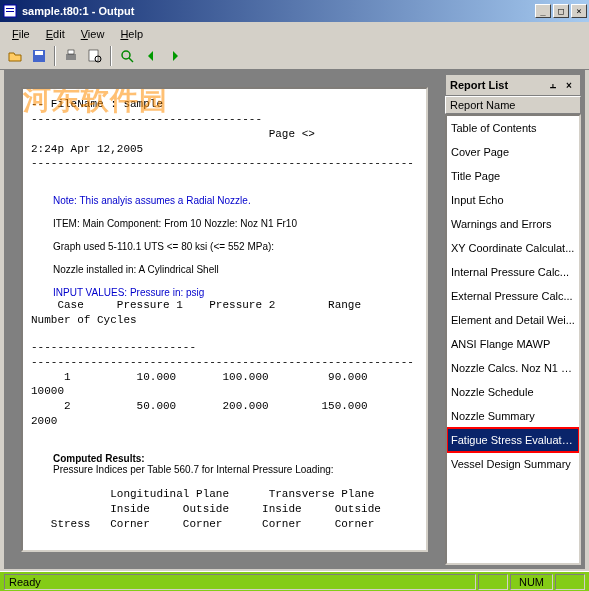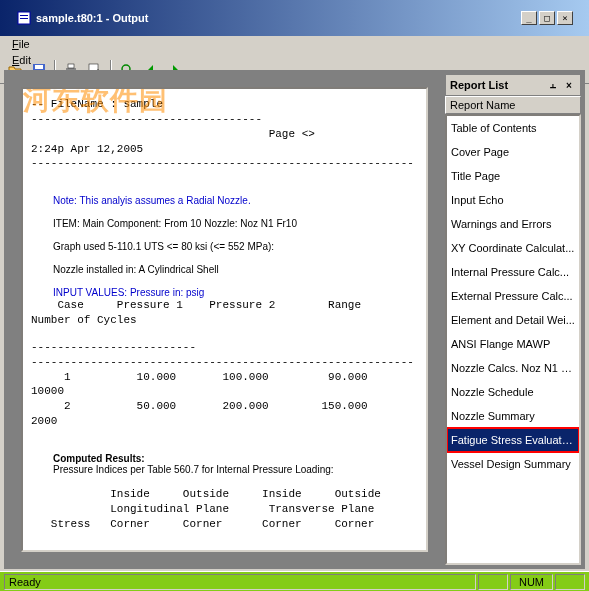--- a/index.html
+++ b/index.html
@@ -1,21 +1,21 @@
 <!DOCTYPE html>
 <html><head>
 <meta charset="utf-8">
 <style>
 * { box-sizing: border-box; margin: 0; padding: 0; }
 body { font-family: "Tahoma", "MS Sans Serif", sans-serif; font-size: 11px; background: #d4d0c8; width: 589px; height: 591px; overflow: hidden; position: relative; }
-.titlebar { height: 36px; background: linear-gradient(to right, #0a246a, #a6caf0); display: flex; align-items: center; padding: 0 16px; color: #fff; }
+.titlebar { height: 22px; background: linear-gradient(to right, #0a246a, #a6caf0); display: flex; align-items: center; padding: 0 2px; color: #fff; }
 .titlebar .icon { width: 16px; height: 16px; margin-right: 4px; display: inline-block; }
 .titlebar .title { flex: 1; font-weight: bold; font-size: 11px; }
 .titlebar .winbtn { width: 16px; height: 14px; background: #d4d0c8; border: 1px solid #fff; border-right-color: #404040; border-bottom-color: #404040; margin-left: 2px; display: flex; align-items: center; justify-content: center; font-size: 9px; font-family: "Marlett", monospace; color: #000; }
-.menubar { height: 20px; display: flex; align-items: flex-start; padding: 0 4px; background: #d4d0c8; flex-direction: column; }
+.menubar { height: 20px; display: flex; align-items: flex-end; padding: 0 4px; background: #d4d0c8; }
 .menubar .mitem { padding: 2px 8px; cursor: default; }
 .menubar .mitem u { text-decoration: underline; }
 .toolbar { height: 28px; display: flex; align-items: center; padding: 2px 4px; background: #d4d0c8; border-bottom: 1px solid #808080; gap: 2px; }
 .tbtn { width: 22px; height: 22px; display: flex; align-items: center; justify-content: center; border: 1px solid transparent; }
 .tsep { width: 2px; height: 20px; border-left: 1px solid #808080; border-right: 1px solid #fff; margin: 0 2px; }
 .workspace { position: absolute; top: 70px; left: 4px; right: 4px; bottom: 22px; background: #808080; display: flex; }
 .mainpane { flex: 1; margin: 17px; background: #fff; border: 2px inset #d4d0c8; overflow: auto; padding: 8px; position: relative; }
 .doctext { font-family: "Courier New", monospace; font-size: 11px; color: #000; white-space: pre; line-height: 1.35; }
 .blue { color: #0000cc; font-family: "Verdana", sans-serif; font-size: 10px; white-space: normal; }
 .watermark { position: absolute; top: -8px; left: 0; font-size: 28px; font-weight: bold; color: rgba(255,140,0,0.55); pointer-events: none; z-index: 10; letter-spacing: 1px; }
@@ -125,22 +125,22 @@
     <div class="doctext">-------------------------</div>
     <div class="doctext">----------------------------------------------------------</div>
     <div class="doctext">     1          10.000       100.000         90.000</div>
     <div class="doctext">10000</div>
     <div class="doctext">     2          50.000       200.000        150.000</div>
     <div class="doctext">2000</div>
     <br><br>
     <div class="blue" style="margin-left:22px;color:#000;font-weight:bold">Computed Results:</div>
     <div class="blue" style="margin-left:22px;color:#000">Pressure Indices per Table 560.7 for Internal Pressure Loading:</div>
     <br>
+    <div class="doctext">            Longitudinal Plane      Transverse Plane</div>
     <div class="doctext">            Inside     Outside     Inside     Outside</div>
-    <div class="doctext">            Longitudinal Plane      Transverse Plane</div>
     <div class="doctext">   Stress   Corner     Corner      Corner     Corner</div>
   </div>
 
   <div class="rpanel">
     <div class="rtitle">
       <span>Report List</span>
       <span class="sp"></span>
       <span class="pbtn">⫠</span>
       <span class="pbtn">×</span>
     </div>

